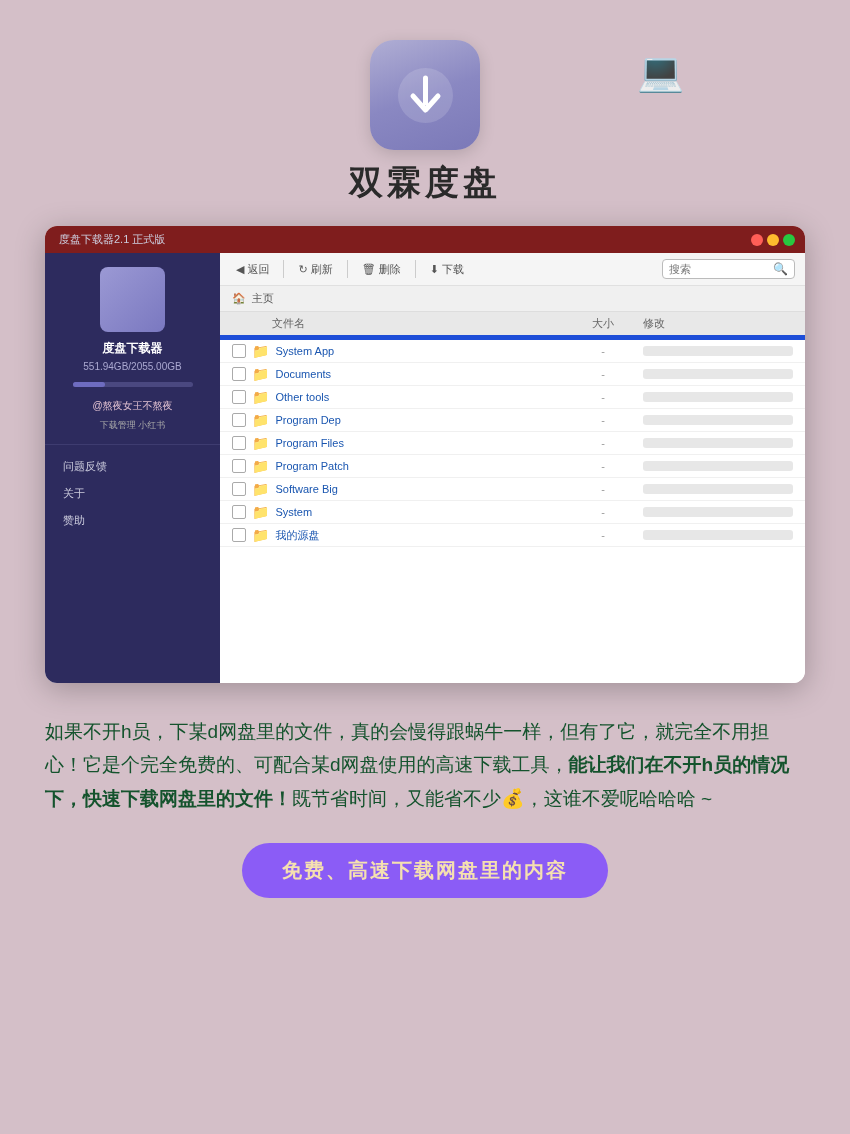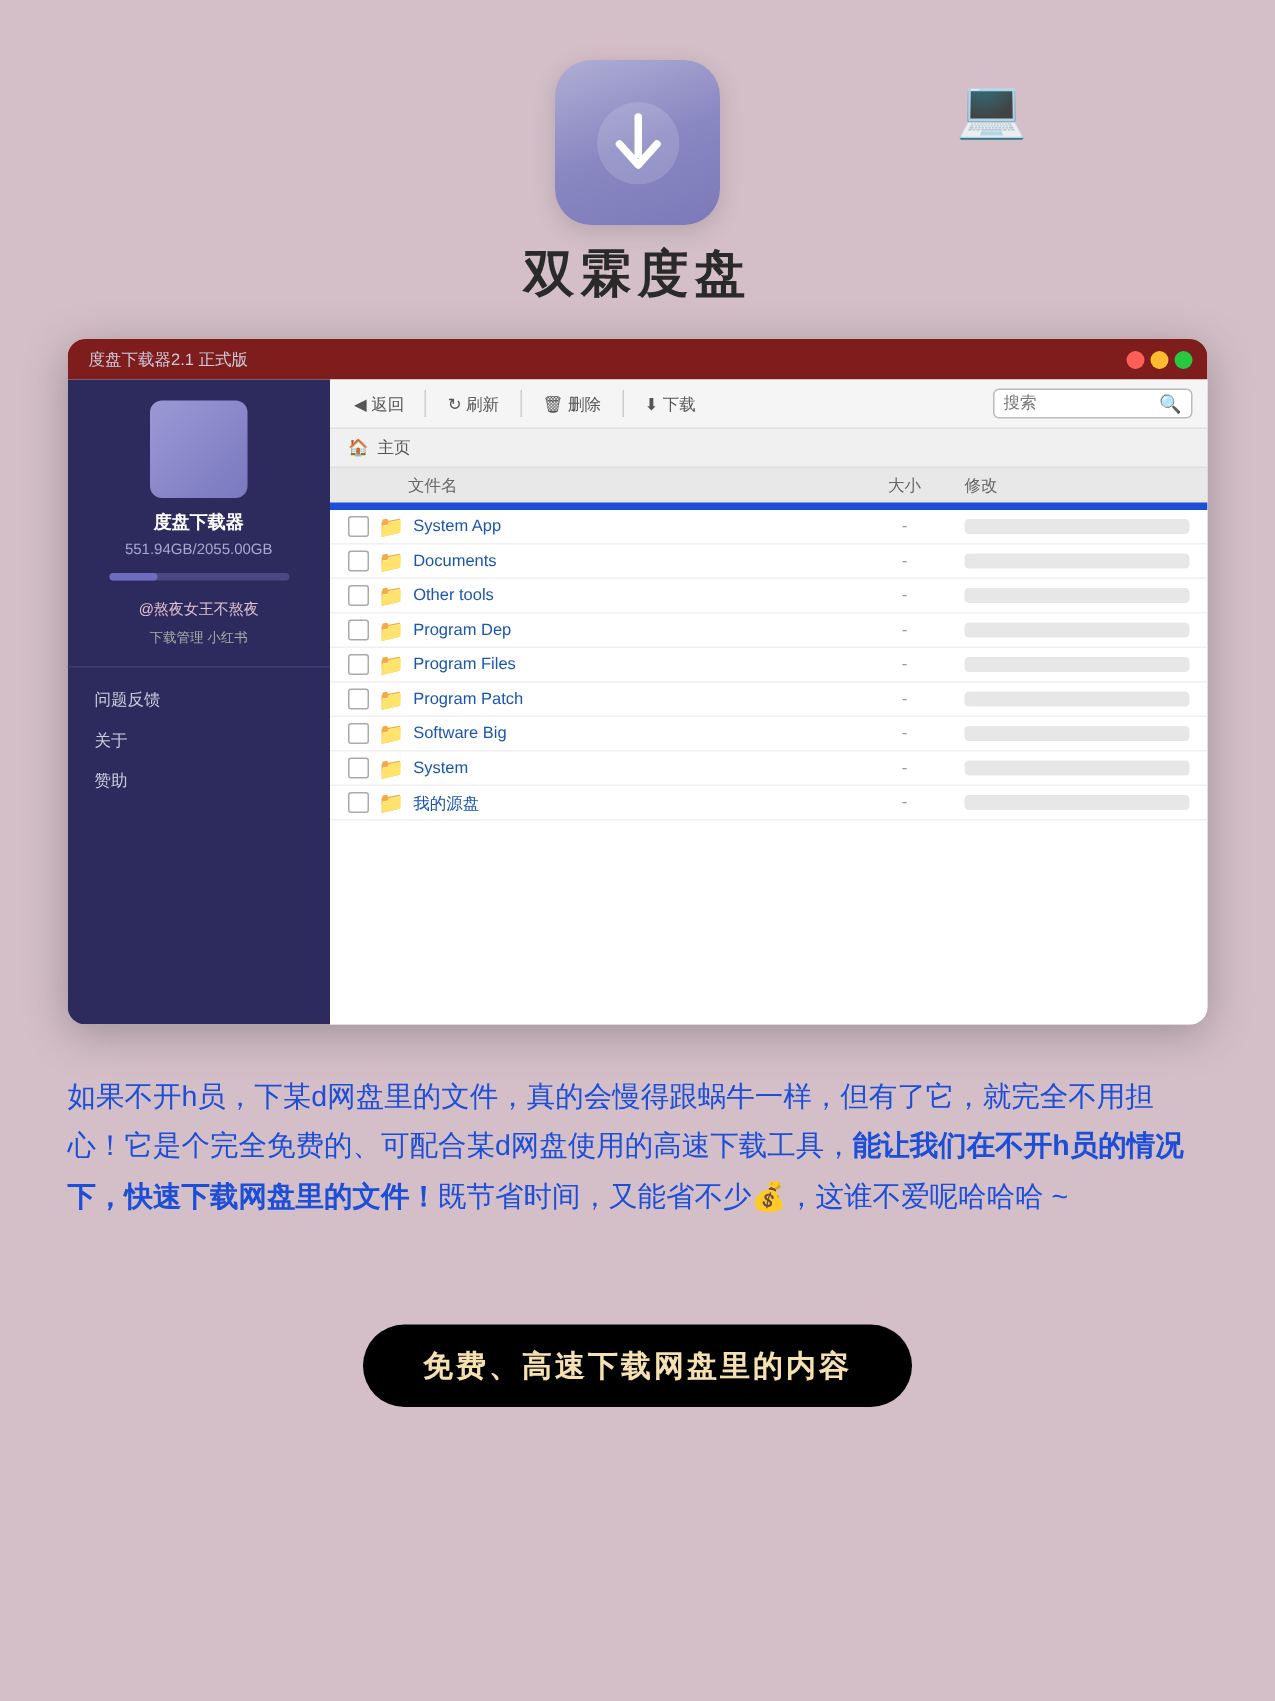--- a/index.html
+++ b/index.html
@@ -262,33 +262,32 @@
     }
 
     
     .text-section {
       width: 760px;
       margin-bottom: 28px;
     }
     .main-text {
       font-size: 19px;
       line-height: 1.75;
-      color: #1d4ed8;
+      color: #14532d;
     }
     .main-text strong {
       font-weight: 900;
     }
 
     
     .bottom-banner {
-      background: #000000;
+      background: #8b5cf6;
       border-radius: 50px;
       padding: 14px 40px;
       display: inline-block;
-      margin-top: 40px;
     }
     .bottom-banner-text {
       color: #f5e0b0;
       font-size: 20px;
       font-weight: bold;
       letter-spacing: 2px;
     }
   </style>
 </head>
 <body>

